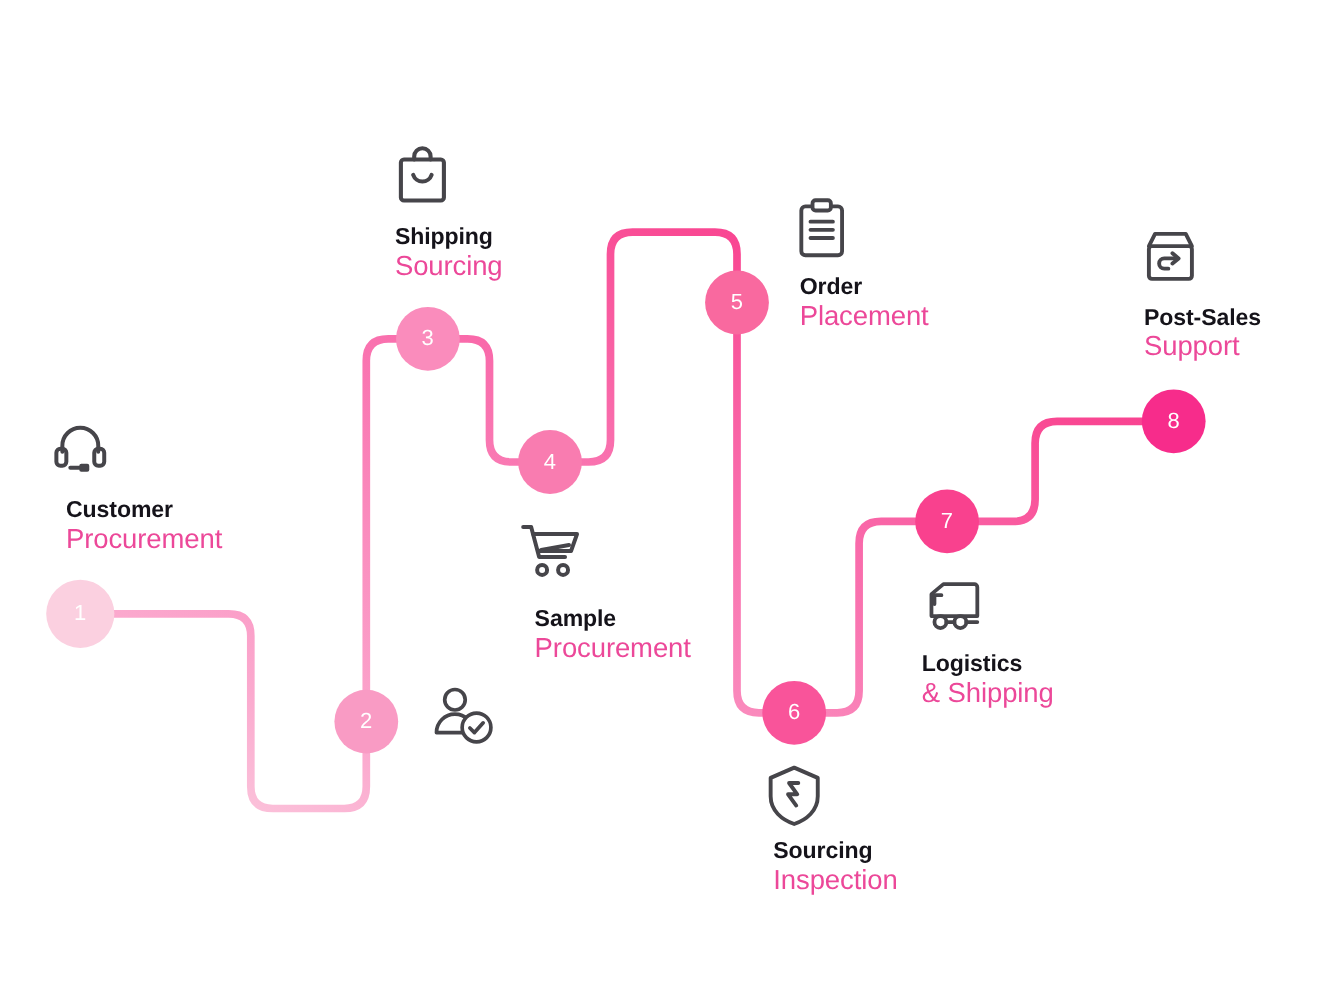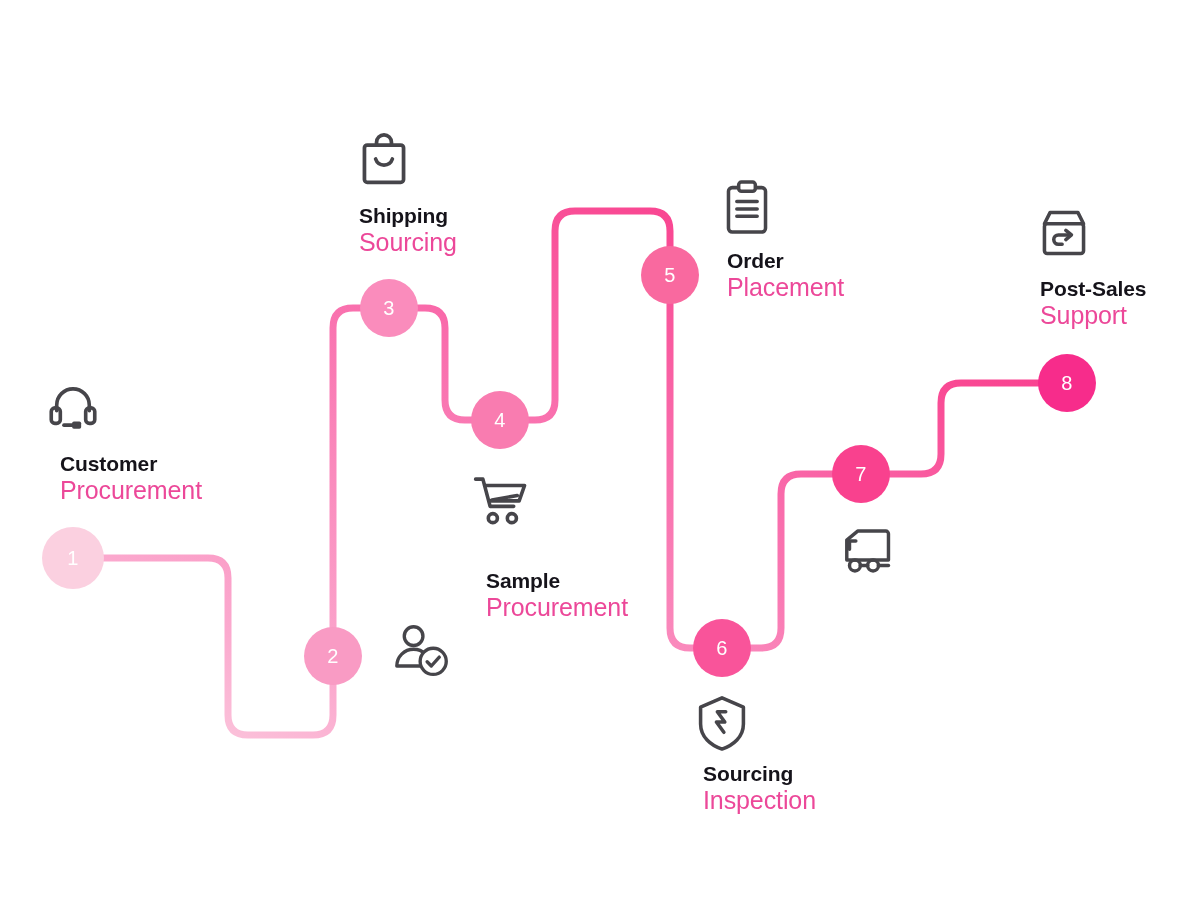--- a/index.html
+++ b/index.html
@@ -186,34 +186,38 @@
     <span class="l1">Customer</span>
     <span class="l2">Procurement</span>
   </div>
 
 
   <div class="step-label" style="left:359px;top:204px;">
     <span class="l1">Shipping</span>
     <span class="l2">Sourcing</span>
   </div>
 
-  <div class="step-label" style="left:486px;top:569px;">
+  <div class="step-label" style="left:486px;top:551px;">
     <span class="l1">Sample</span>
     <span class="l2">Procurement</span>
   </div>
 
   <div class="step-label" style="left:727px;top:249px;">
     <span class="l1">Order</span>
     <span class="l2">Placement</span>
   </div>
 
   <div class="step-label" style="left:703px;top:762px;">
     <span class="l1">Sourcing</span>
     <span class="l2">Inspection</span>
   </div>
 
+  <div class="step-label" style="left:838px;top:592px;">
+    <span class="l1">Logistics</span>
+    <span class="l2">&amp; Shipping</span>
+  </div>
 
   <div class="step-label" style="left:1040px;top:277px;">
     <span class="l1">Post-Sales</span>
     <span class="l2">Support</span>
   </div>
 
 </div>
 
 </body></html>

